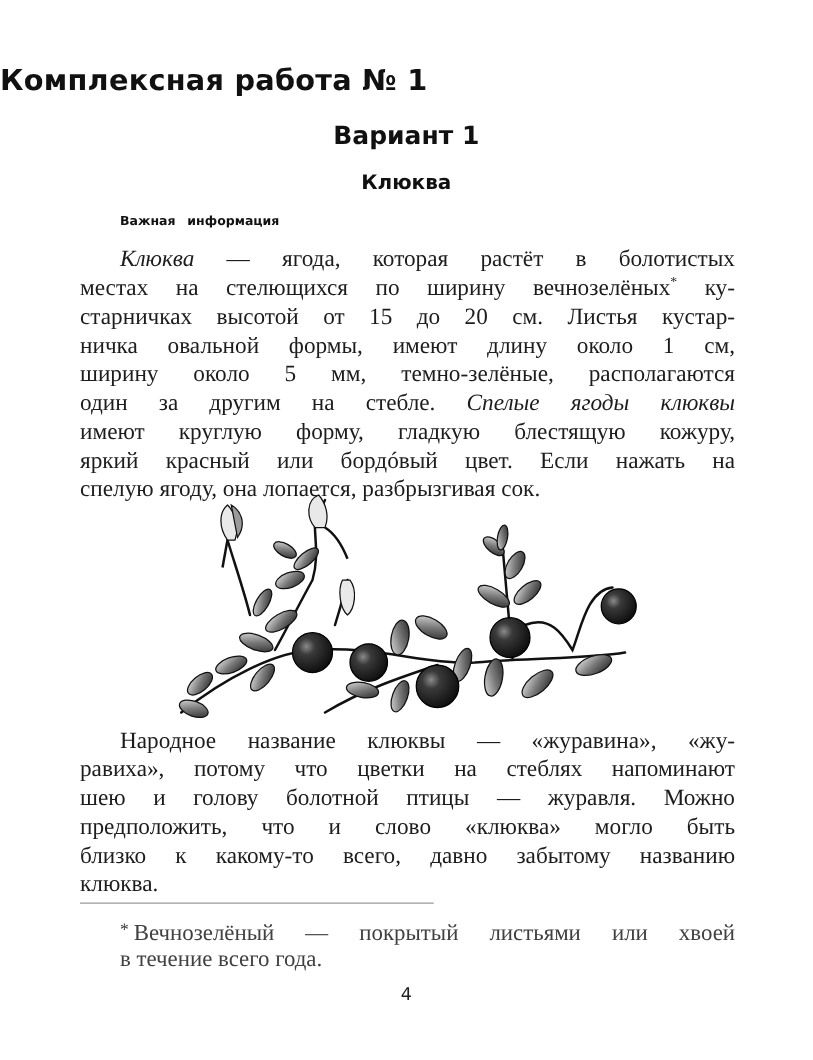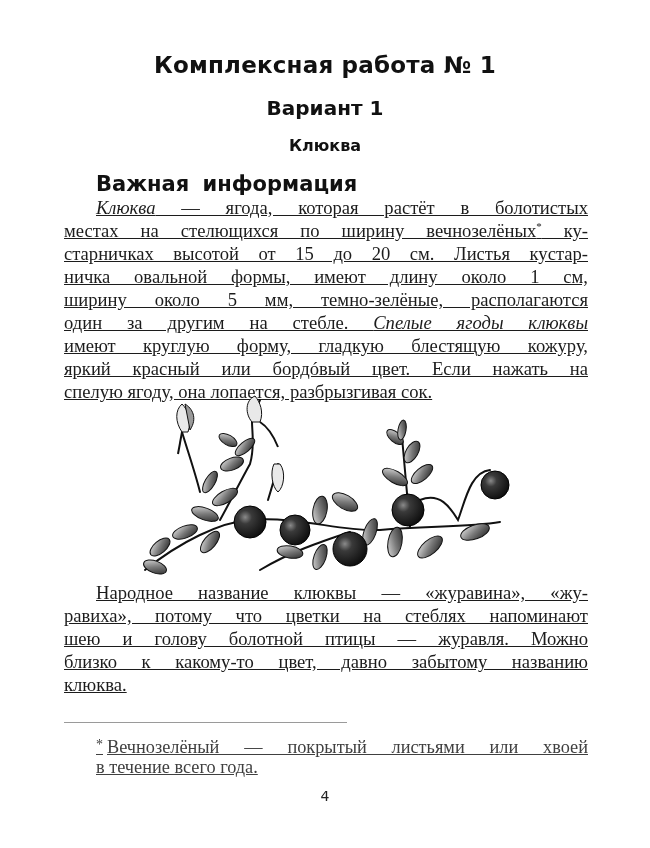--- a/index.html
+++ b/index.html
@@ -1,41 +1,41 @@
 <!DOCTYPE html>
 <html><head>
   <meta charset="utf-8">
   <style>
     html, body { margin: 0; padding: 0; background: #ffffff; }
     body { width: 650px; height: 848px; position: relative; overflow: hidden; color: #1a1a1a; }
     .page { position: absolute; left: 0; top: 0; width: 650px; height: 848px; }
     .h-title {
-      position: absolute; left: 0; width: 650px; top: 52px; text-align: center;
+      position: absolute; left: 0; width: 650px; top: 52px; 
       font-family: "DejaVu Sans", sans-serif; font-weight: bold; font-size: 23px; letter-spacing: 0.2px;
       color: #111;
     }
     .h-variant {
       position: absolute; left: 0; width: 650px; top: 96px; text-align: center;
       font-family: "DejaVu Sans", sans-serif; font-weight: bold; font-size: 20px; color: #111;
     }
     .h-topic {
       position: absolute; left: 0; width: 650px; top: 136px; text-align: center;
       font-family: "DejaVu Sans", sans-serif; font-weight: bold; font-size: 16px; color: #111;
     }
     .h-section {
       position: absolute; left: 96px; top: 172px;
-      font-family: "DejaVu Sans", sans-serif; font-weight: bold; font-size: 21px; color: #111;
+      font-family: "DejaVu Sans", sans-serif; font-weight: bold; font-size: 10px; color: #111;
       word-spacing: 6px;
     }
     .para {
       position: absolute; left: 64px; width: 524px;
       font-family: "Liberation Serif", serif; font-size: 18.6px; line-height: 23px;
       color: #1c1c1c;
     }
-    .line { display: block; height: 23px; text-align: justify; text-align-last: justify; white-space: nowrap; overflow: visible; text-decoration: underline; }
+    .line { display: block; height: 23px; text-align: justify; text-align-last: justify; white-space: nowrap; overflow: visible; }
     .line.last { text-align-last: left; }
     .line.indent { padding-left: 32px; }
     .it { font-style: italic; }
     sup.star { font-size: 11px; vertical-align: 7px; line-height: 0; }
     .p1 { top: 196px; }
     .p2 { top: 581px; }
     .illus { position: absolute; left: 140px; top: 392px; width: 390px; height: 185px; }
     .rule { position: absolute; left: 64px; top: 722px; width: 283px; height: 0; border-top: 1.3px solid #9a9a9a; }
     .footnote {
       position: absolute; left: 96px; top: 733px; width: 492px;
@@ -135,21 +135,22 @@
       <circle cx="210" cy="157" r="17"></circle>
       <circle cx="268" cy="118" r="16"></circle>
       <circle cx="355" cy="93" r="14"></circle>
     </g>
   </svg>
 
   <div class="para p2" id="p2">
       <span class="line indent">Народное название клюквы — «журавина», «жу-</span>
       <span class="line">равиха», потому что цветки на стеблях напоминают</span>
       <span class="line">шею и голову болотной птицы — журавля. Можно</span>
-      <span class="line">близко к какому-то цвет, давно забытому названию</span>
+      <span class="line">предположить, что и слово «клюква» могло быть</span>
+      <span class="line">близко к какому-то всего, давно забытому названию</span>
       <span class="line last">клюква.</span>
     </div>
 
   <div class="rule"></div>
 
   <div class="footnote">
     <span class="line"><span class="star-mark">*</span><span>Вечнозелёный — покрытый листьями или хвоей</span></span>
     <span class="line last">в течение всего года.</span>
   </div>
 

